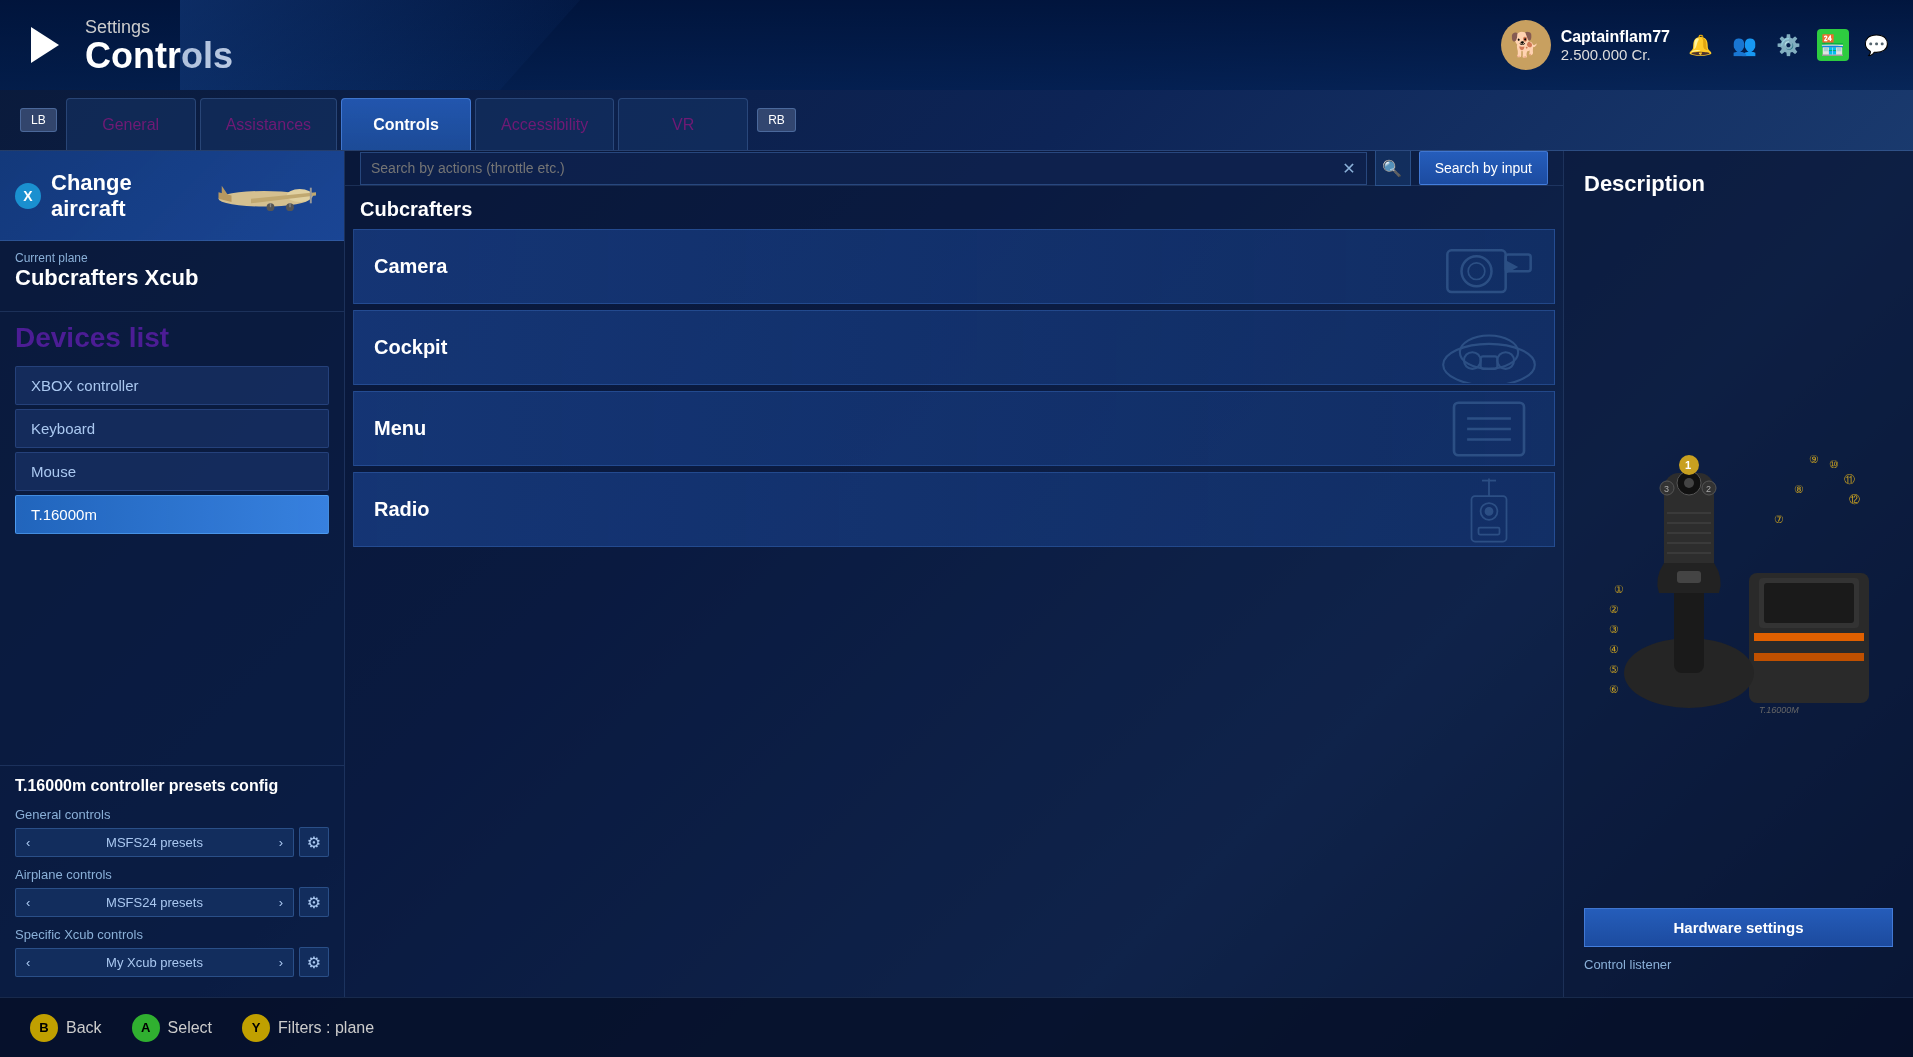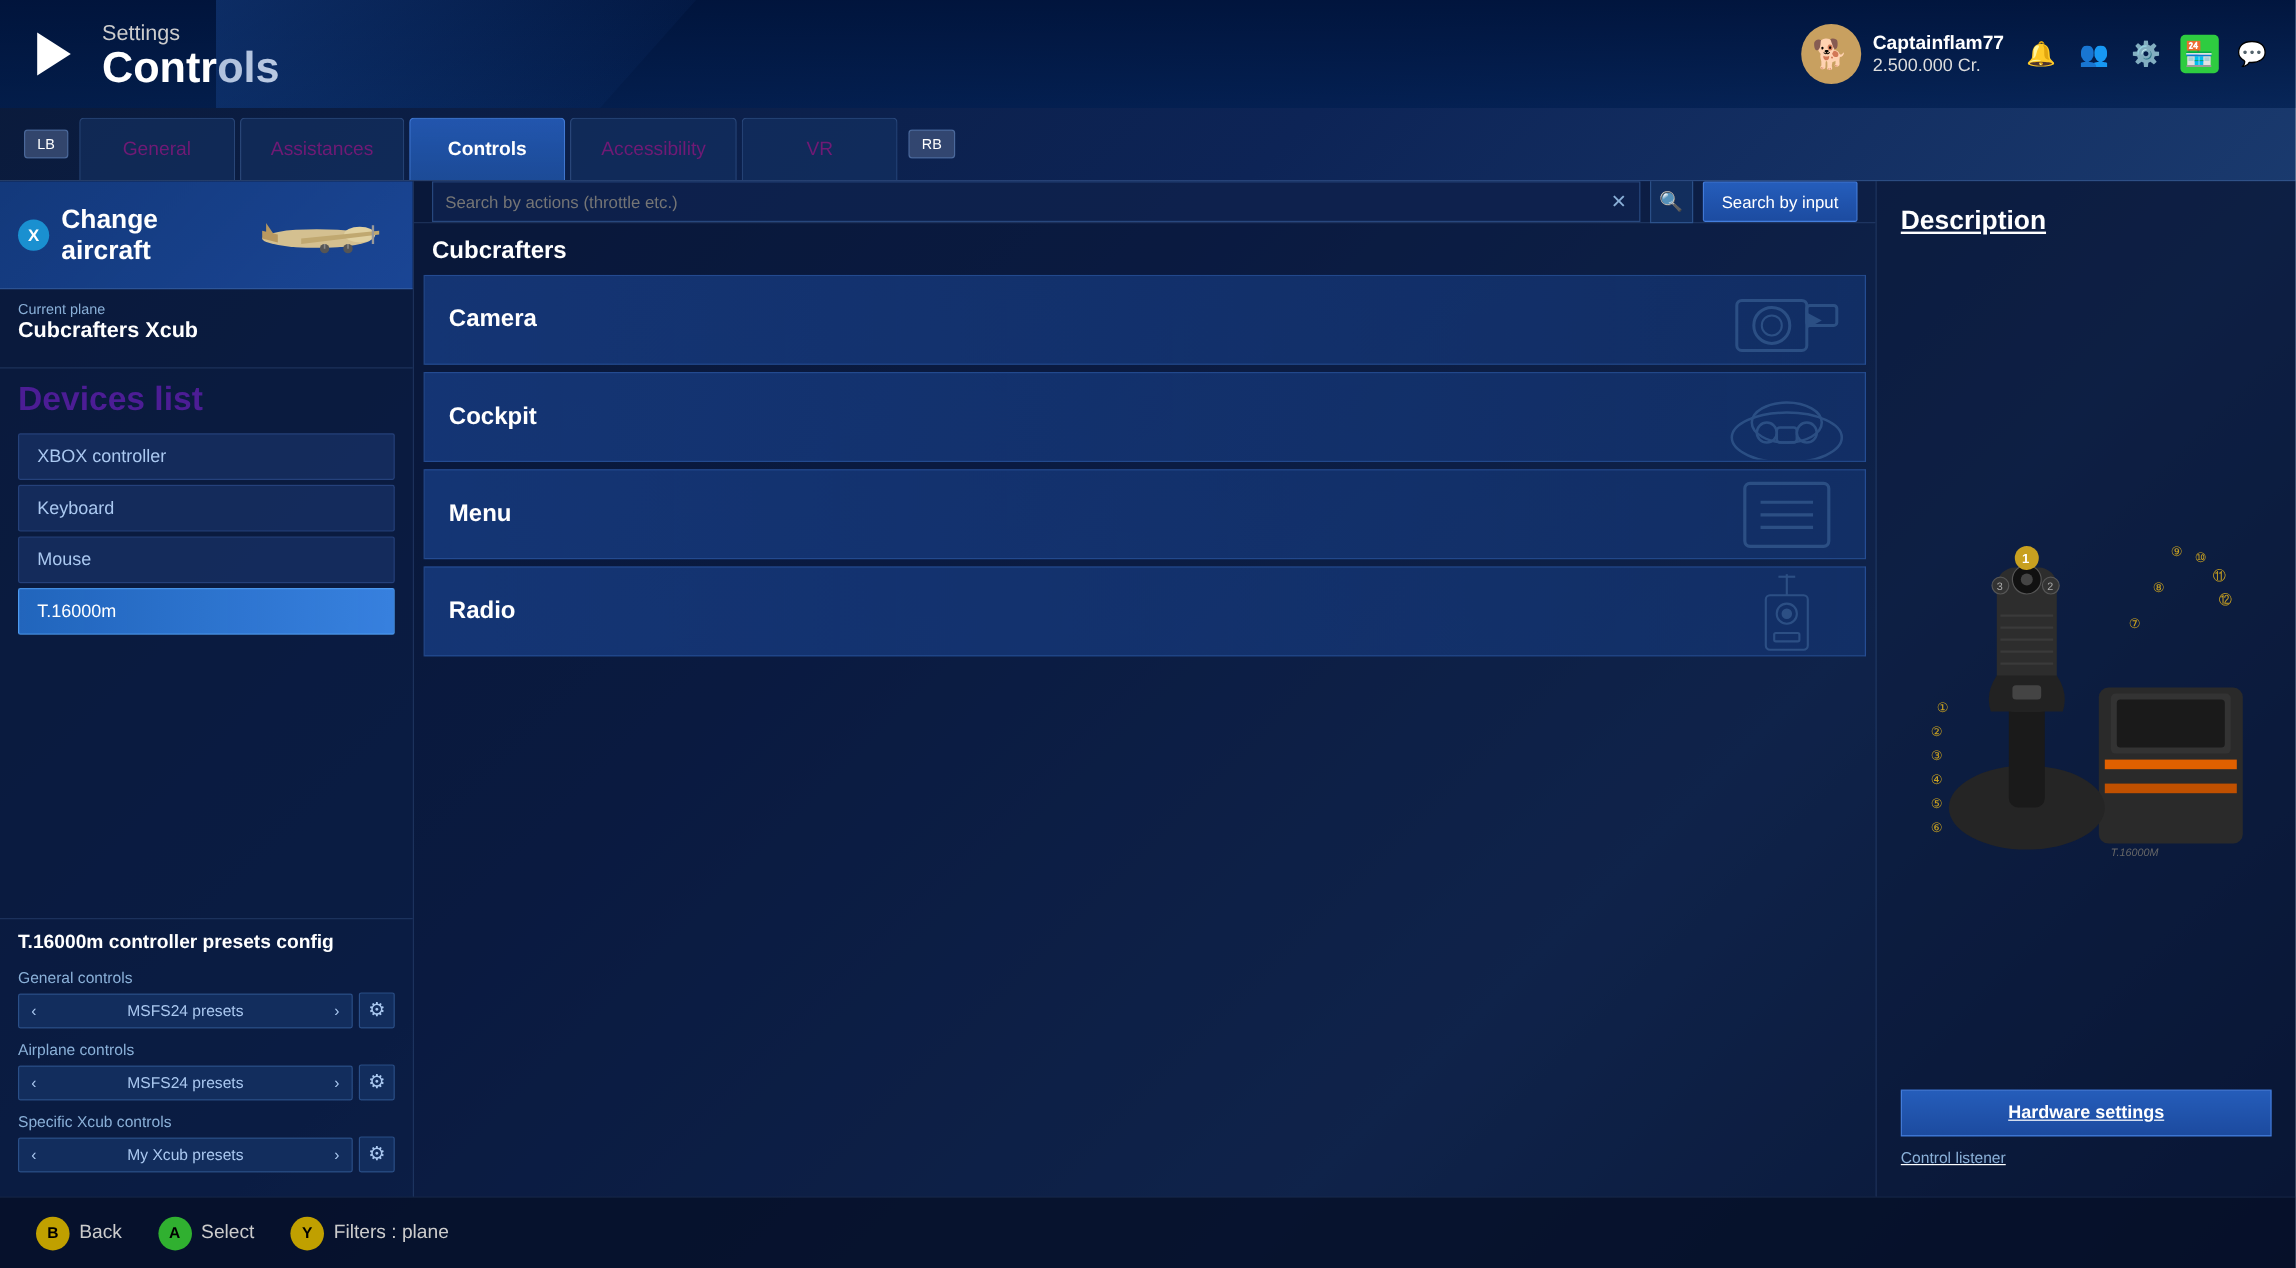--- a/index.html
+++ b/index.html
@@ -257,21 +257,21 @@
       border-bottom: 1px solid rgba(100,140,200,0.2);
     }
 
     .current-plane-label {
       font-size: 12px;
       color: #8ab0d8;
       text-transform: none;
     }
 
     .current-plane-name {
-      font-size: 18px;
+      font-size: 22px;
       font-weight: 700;
       color: #fff;
     }
 
     
     .devices-section {
       padding: 10px 15px;
       flex: 1;
       overflow-y: auto;
     }
@@ -464,21 +464,20 @@
     }
 
     
     .right-panel {
       width: 350px;
       background: rgba(8,20,50,0.7);
       border-left: 1px solid rgba(100,140,200,0.2);
       display: flex;
       flex-direction: column;
       padding: 20px;
-      text-decoration: underline;
     }
 
     .description-title {
       font-size: 22px;
       font-weight: 700;
       color: #fff;
       margin-bottom: 20px;
     }
 
     .joystick-image {

